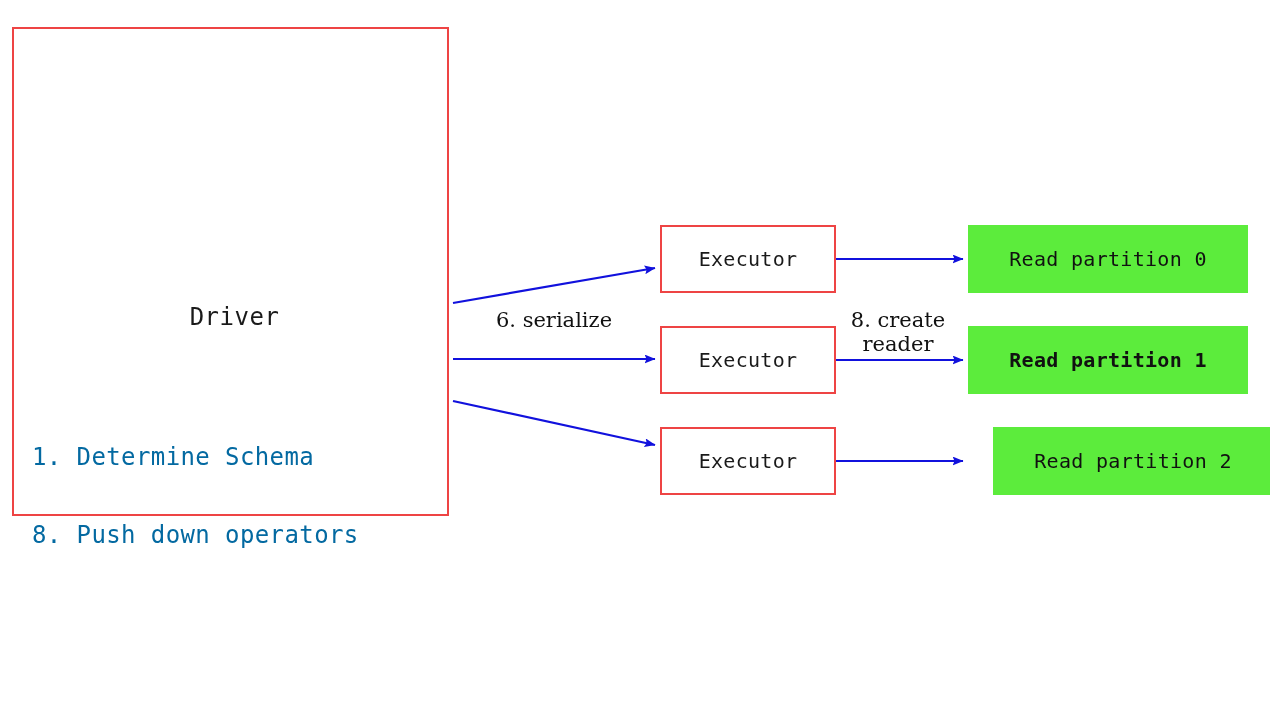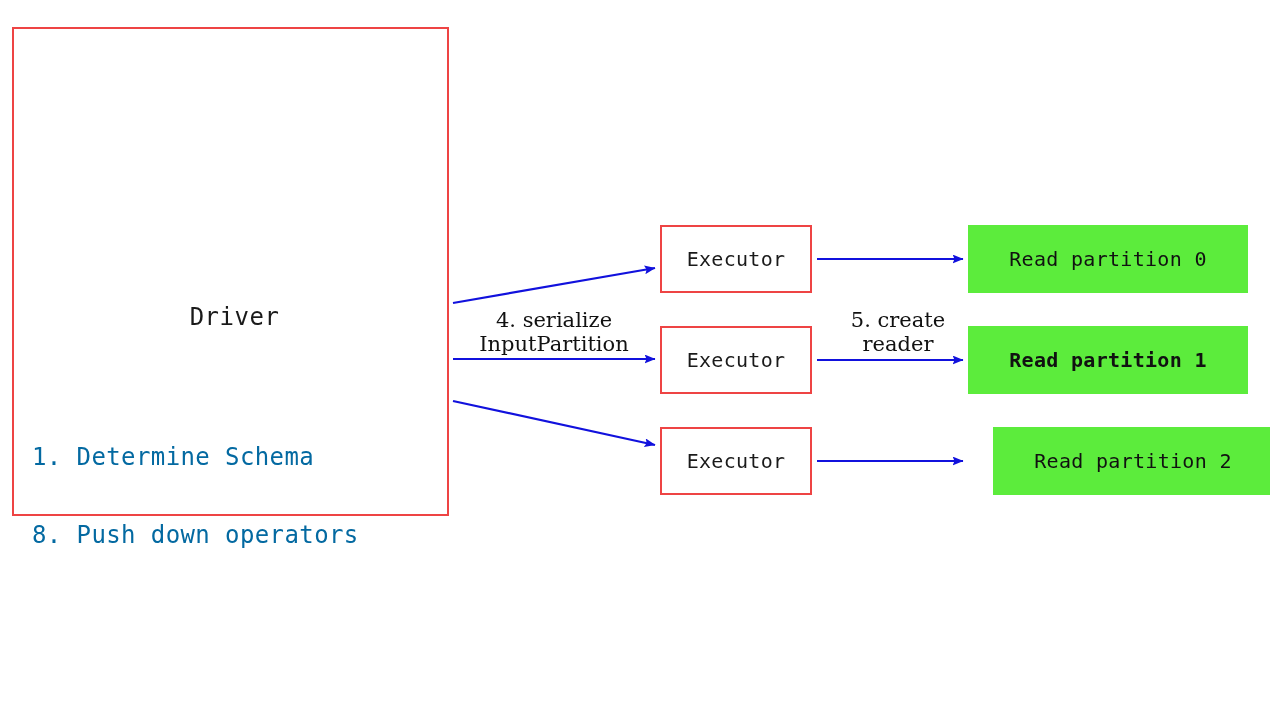--- a/index.html
+++ b/index.html
@@ -47,21 +47,21 @@
     line-height: 26px;
     color: #0369a1;
     letter-spacing: 0.4px;
     white-space: pre;
   }
   .driver-steps div { white-space: pre; }
 
   
   .executor-box {
     position: absolute;
-    width: 152px;
+    width: 176px;
     height: 68px;
     border: 2px solid #ee4444;
     background: #ffffff;
     box-sizing: border-box;
     display: flex;
     align-items: center;
     justify-content: center;
   }
   .executor-label {
     font-family: "DejaVu Sans Mono", "Liberation Mono", monospace;
@@ -172,21 +172,20 @@
     <span class="partition-label">Read partition 0</span>
   </div>
   <div class="partition-box part-2">
     <span class="partition-label">Read partition 1</span>
   </div>
   <div class="partition-box part-3">
     <span class="partition-label">Read partition 2</span>
   </div>
 
   <div class="edge-label label-serialize">
-    <div>4. serialize</div>
-    <div>InputPartition</div>
+    <div>6. serialize</div>
   </div>
   <div class="edge-label label-create">
-    <div>5. create</div>
+    <div>8. create</div>
     <div>reader</div>
   </div>
 
 </div>
 
 </body></html>

